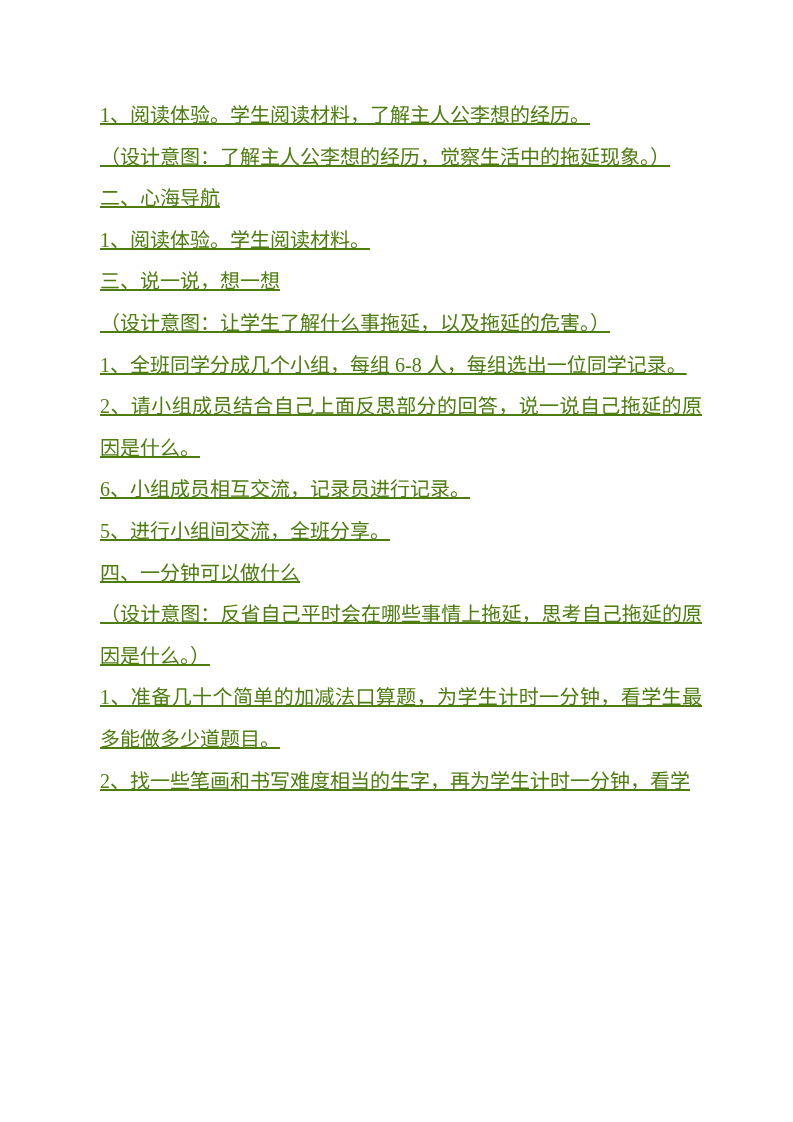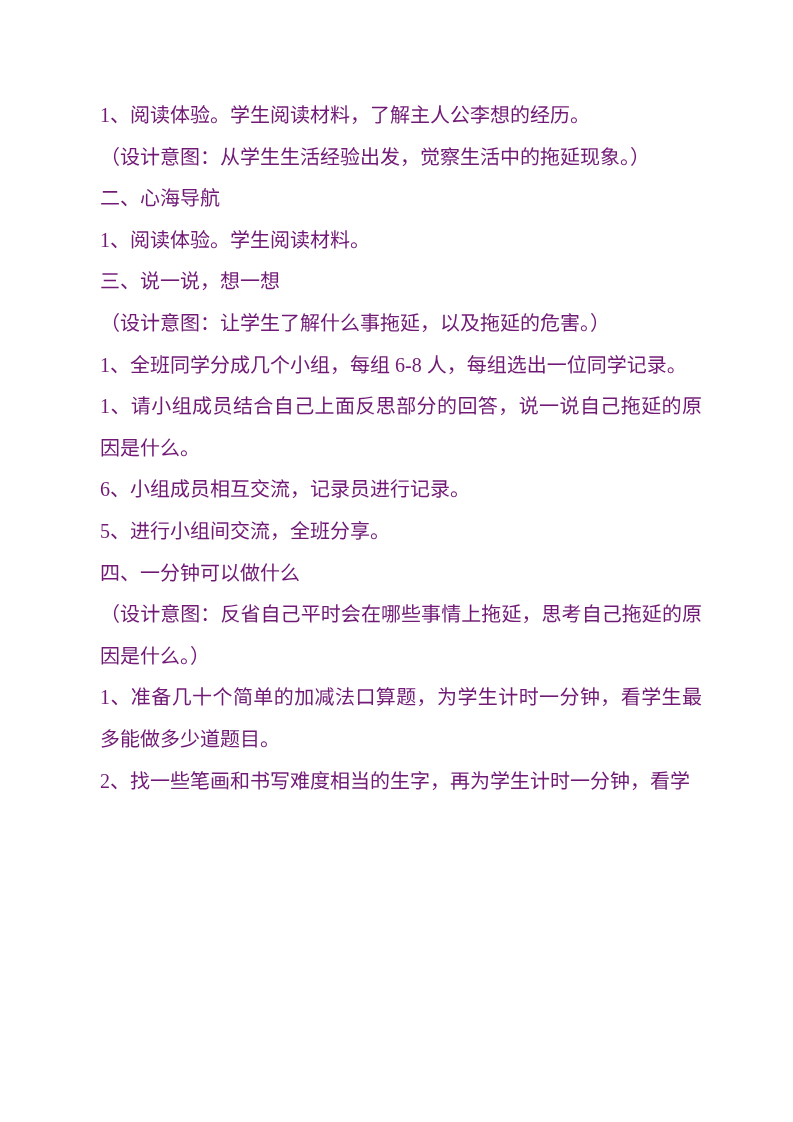--- a/index.html
+++ b/index.html
@@ -21,45 +21,46 @@
     top: 0;
     width: 793px;
     height: 1122px;
     background: #ffffff;
   }
   .doc-body {
     position: absolute;
     left: 100px;
     top: 95px;
     width: 602px;
-    color: #701a75;
+    color: #4d7c0f;
     font-size: 20px;
     line-height: 41.6px;
     text-align: justify;
     letter-spacing: 0;
+    text-decoration: underline;
   }
   .doc-body p {
     margin: 0;
     padding: 0;
     word-break: normal;
   }
 </style>
 </head>
 <body>
 
 <div class="doc-page">
   <div class="doc-body">
     <p>1、阅读体验。学生阅读材料，了解主人公李想的经历。</p>
-    <p>（设计意图：从学生生活经验出发，觉察生活中的拖延现象。）</p>
+    <p>（设计意图：了解主人公李想的经历，觉察生活中的拖延现象。）</p>
     <p>二、心海导航</p>
     <p>1、阅读体验。学生阅读材料。</p>
     <p>三、说一说，想一想</p>
     <p>（设计意图：让学生了解什么事拖延，以及拖延的危害。）</p>
     <p>1、全班同学分成几个小组，每组 6-8 人，每组选出一位同学记录。</p>
-    <p>1、请小组成员结合自己上面反思部分的回答，说一说自己拖延的原因是什么。</p>
+    <p>2、请小组成员结合自己上面反思部分的回答，说一说自己拖延的原因是什么。</p>
     <p>6、小组成员相互交流，记录员进行记录。</p>
     <p>5、进行小组间交流，全班分享。</p>
     <p>四、一分钟可以做什么</p>
     <p>（设计意图：反省自己平时会在哪些事情上拖延，思考自己拖延的原因是什么。）</p>
     <p>1、准备几十个简单的加减法口算题，为学生计时一分钟，看学生最多能做多少道题目。</p>
     <p>2、找一些笔画和书写难度相当的生字，再为学生计时一分钟，看学</p>
   </div>
 </div>
 
 </body></html>

